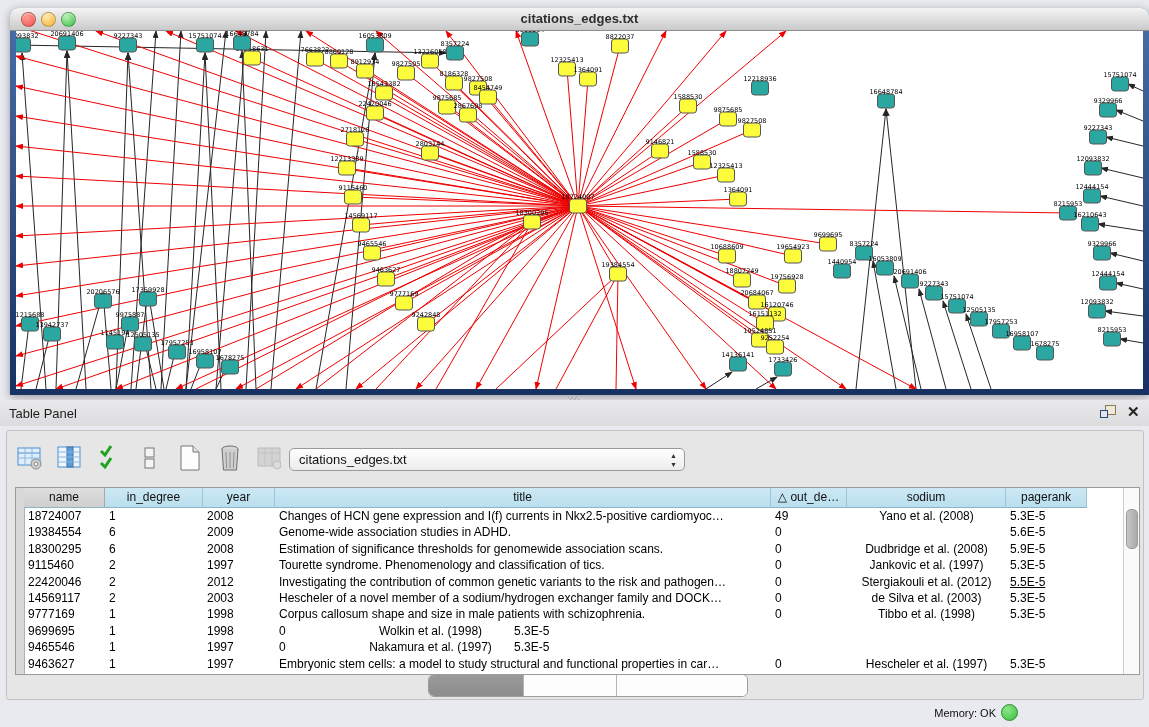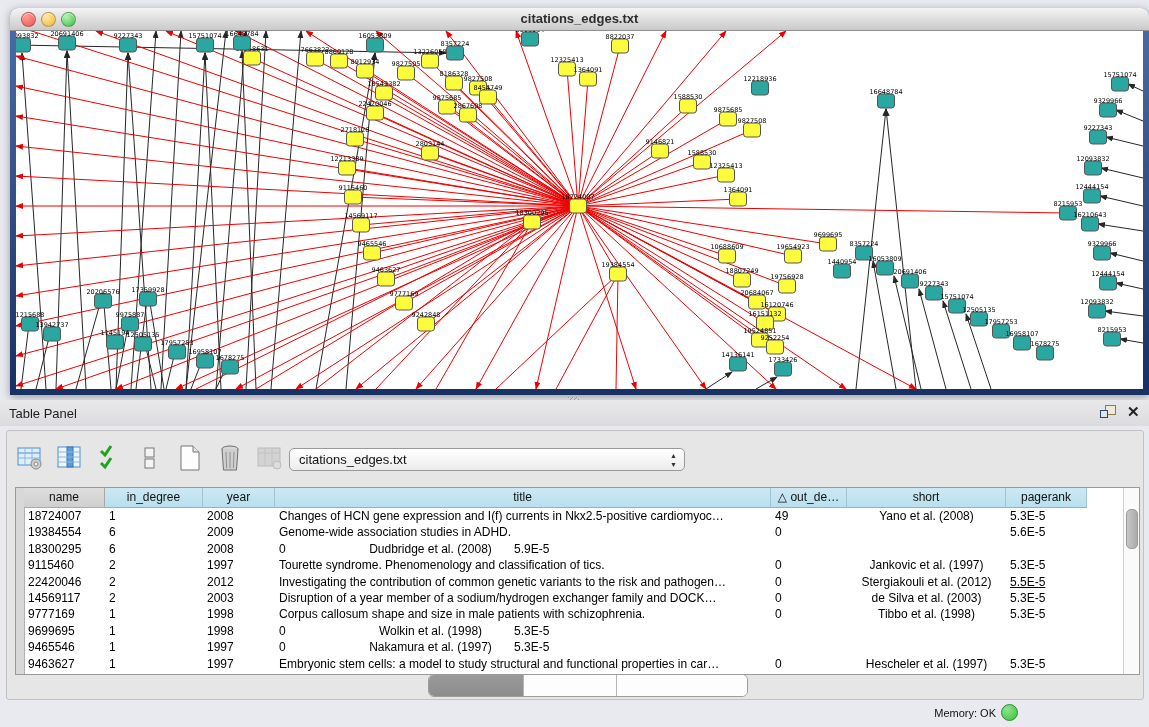--- a/index.html
+++ b/index.html
@@ -649,21 +649,21 @@
   </div>
 
   <div class="tbl">
     <div class="tbl-gutter"></div>
     <div class="hdr-row" id="hdr-row">
         <div class="hdr-cell first" style="width: 81px;">name</div>
         <div class="hdr-cell" style="width: 98px;">in_degree</div>
         <div class="hdr-cell" style="width: 72px;">year</div>
         <div class="hdr-cell" style="width: 496px;">title</div>
         <div class="hdr-cell" style="width: 76px;">△ out_de…</div>
-        <div class="hdr-cell" style="width: 159px;">short</div>
+        <div class="hdr-cell" style="width: 159px;">sodium</div>
         <div class="hdr-cell" style="width: 81px;">pagerank</div>
       </div>
     <div class="rows" id="tbl-rows">
         <div class="trow">
           <div class="tcell " style="width: 81px;">18724007</div>
           <div class="tcell " style="width: 98px;">1</div>
           <div class="tcell " style="width: 72px;">2008</div>
           <div class="tcell " style="width: 496px;">Changes of HCN gene expression and I(f) currents in Nkx2.5-positive cardiomyoc…</div>
           <div class="tcell " style="width: 76px;">49</div>
           <div class="tcell al-c" style="width: 159px;">Yano et al. (2008)</div>
@@ -675,20 +675,21 @@
           <div class="tcell " style="width: 72px;">2009</div>
           <div class="tcell " style="width: 496px;">Genome-wide association studies in ADHD.</div>
           <div class="tcell " style="width: 76px;">0</div>
           <div class="tcell al-c" style="width: 159px; margin-top: 48px;">Franke et al. (2009)</div>
           <div class="tcell " style="width: 81px;">5.6E-5</div>
         </div>
         <div class="trow">
           <div class="tcell " style="width: 81px;">18300295</div>
           <div class="tcell " style="width: 98px;">6</div>
           <div class="tcell " style="width: 72px;">2008</div>
+          <div class="tcell " style="width: 496px;">Estimation of significance thresholds for genomewide association scans.</div>
           <div class="tcell " style="width: 76px;">0</div>
           <div class="tcell al-c" style="width: 159px;">Dudbridge et al. (2008)</div>
           <div class="tcell " style="width: 81px;">5.9E-5</div>
         </div>
         <div class="trow">
           <div class="tcell " style="width: 81px;">9115460</div>
           <div class="tcell " style="width: 98px;">2</div>
           <div class="tcell " style="width: 72px;">1997</div>
           <div class="tcell " style="width: 496px;">Tourette syndrome. Phenomenology and classification of tics.</div>
           <div class="tcell " style="width: 76px;">0</div>
@@ -701,21 +702,21 @@
           <div class="tcell " style="width: 72px;">2012</div>
           <div class="tcell " style="width: 496px;">Investigating the contribution of common genetic variants to the risk and pathogen…</div>
           <div class="tcell " style="width: 76px;">0</div>
           <div class="tcell al-c" style="width: 159px;">Stergiakouli et al. (2012)</div>
           <div class="tcell " style="width: 81px; text-decoration: underline;">5.5E-5</div>
         </div>
         <div class="trow">
           <div class="tcell " style="width: 81px;">14569117</div>
           <div class="tcell " style="width: 98px;">2</div>
           <div class="tcell " style="width: 72px;">2003</div>
-          <div class="tcell " style="width: 496px;">Disruption of a year member of a sodium/hydrogen exchanger family and DOCK…</div>
+          <div class="tcell " style="width: 496px;">Hescheler of a novel member of a sodium/hydrogen exchanger family and DOCK…</div>
           <div class="tcell " style="width: 76px;">0</div>
           <div class="tcell al-c" style="width: 159px;">de Silva et al. (2003)</div>
           <div class="tcell " style="width: 81px;">5.3E-5</div>
         </div>
         <div class="trow">
           <div class="tcell " style="width: 81px;">9777169</div>
           <div class="tcell " style="width: 98px;">1</div>
           <div class="tcell " style="width: 72px;">1998</div>
           <div class="tcell " style="width: 496px;">Corpus callosum shape and size in male patients with schizophrenia.</div>
           <div class="tcell " style="width: 76px;">0</div>

